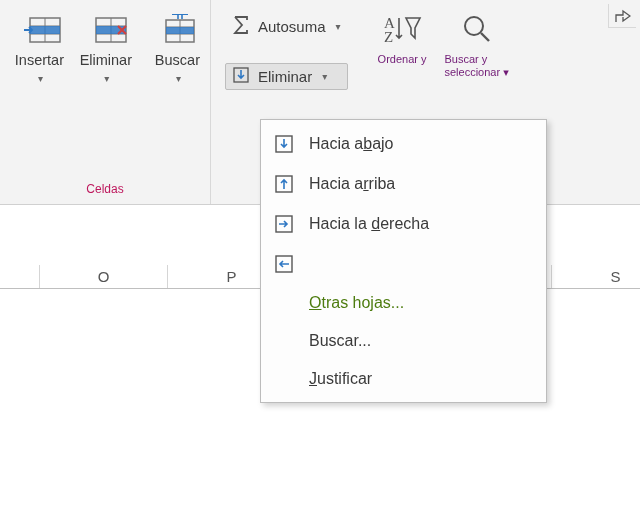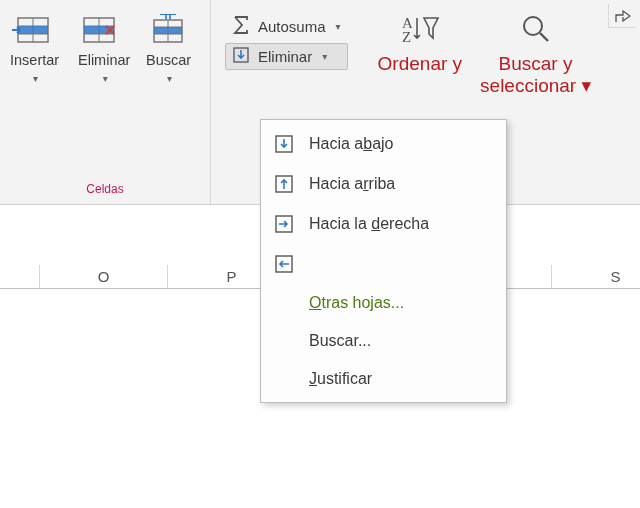--- a/index.html
+++ b/index.html
@@ -35,21 +35,21 @@
     flex: 1;
     align-items: flex-start;
   }
   .group-row {
     display: flex;
     gap: 6px;
   }
   .btn-large {
     display: flex;
     flex-direction: column;
-    align-items: flex-start;
+    align-items: flex-end;
     justify-content: flex-start;
     padding: 6px 4px 0 4px;
     gap: 6px;
     cursor: default;
     min-width: 62px;
   }
   .btn-large .lbl {
     font-size: 14.5px;
     color: #3d3d3d;
     text-align: center;
@@ -64,21 +64,21 @@
   .icon-big svg { display: block; }
   .group-name {
     font-size: 12px;
     color: #be185d;
     margin-top: auto;
     padding-bottom: 6px;
   }
   .edit-col {
     display: flex;
     flex-direction: column;
-    gap: 2px;
+    gap: 22px;
     padding-top: 4px;
     padding-left: 8px;
   }
   .edit-item {
     display: flex;
     align-items: center;
     gap: 8px;
     font-size: 15px;
     color: #3d3d3d;
     padding: 2px 6px;
@@ -114,23 +114,22 @@
     align-items: flex-start;
   }
   .sortfilter, .findselect {
     display: flex;
     flex-direction: column;
     align-items: center;
     gap: 4px;
     padding-top: 4px;
   }
   .sortfilter .lbl, .findselect .lbl {
-    font-size: 19px;
-    color: #b91c1c;
-    text-align: center;
+    font-size: 11px;
+    color: #701a75;
     line-height: 1.15;
   }
   
   .sheet {
     position: relative;
     height: 303px;
   }
   .col-headers {
     display: flex;
     height: 24px;
@@ -147,21 +146,21 @@
     text-align: center;
     font-size: 15px;
     color: #555;
     line-height: 24px;
   }
   
   .menu {
     position: absolute;
     top: 119px;
     left: 260px;
-    width: 247px;
+    width: 287px;
     background: #fdfdfd;
     border: 1px solid #bcbcbc;
     box-shadow: 3px 3px 6px rgba(0,0,0,0.18);
     padding: 4px 0;
     z-index: 10;
   }
   .menu-item {
     display: flex;
     align-items: center;
     gap: 14px;

